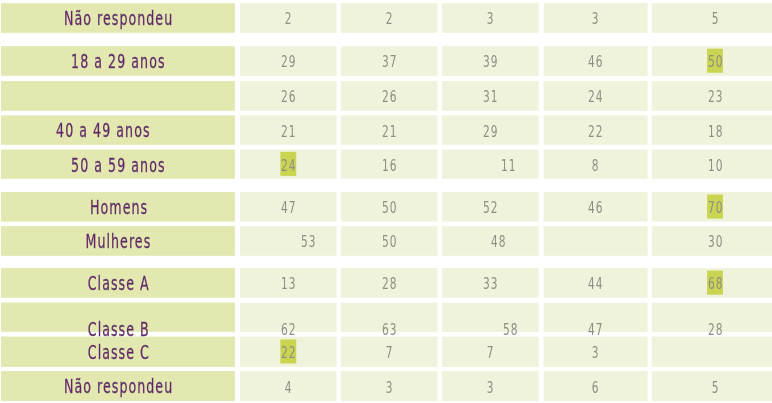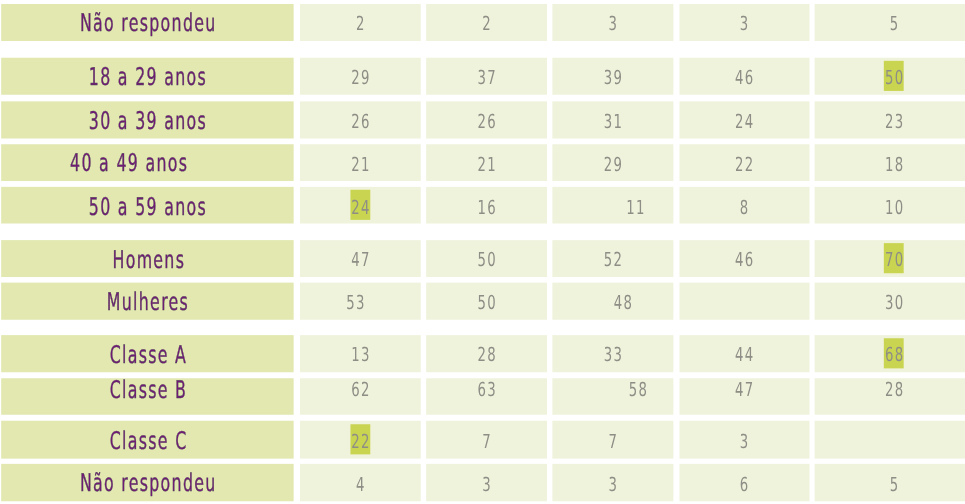--- a/index.html
+++ b/index.html
@@ -165,25 +165,20 @@
             <span>46</span>
           </div>
         </div>
         <div class="cell" style="left: 651.7px; width: 126.6px;">
           <div class="vtxt">
             <span>50</span>
           </div>
         </div>
       </div>
       <div class="row" style="top: 81.1px; height: 29.7px;">
-        <div class="cell" style="left: 0.95px; width: 233.95px;">
-          <div class="ltxt">
-            <span>30 a 39 anos</span>
-          </div>
-        </div>
         <div class="cell" style="left: 240px; width: 96.6px;">
           <div class="vtxt">
             <span>26</span>
           </div>
         </div>
         <div class="cell" style="left: 340.9px; width: 96.7px;">
           <div class="vtxt">
             <span>26</span>
           </div>
         </div>
@@ -298,21 +293,21 @@
             <span>70</span>
           </div>
         </div>
       </div>
       <div class="row" style="top: 226.1px; height: 29.7px;">
         <div class="cell" style="left: 0.95px; width: 233.95px;">
           <div class="ltxt">
             <span>Mulheres</span>
           </div>
         </div>
-        <div class="cell" style="left: 228px; width: 113px; text-decoration: underline;">
+        <div class="cell" style="left: 252px; width: 113px; text-decoration: underline;">
           <div class="vtxt">
             <span>53</span>
           </div>
         </div>
         <div class="cell" style="left: 340.9px; width: 96.7px;">
           <div class="vtxt">
             <span>50</span>
           </div>
         </div>
         <div class="cell" style="left: 443px; width: 110px;">
@@ -351,21 +346,21 @@
           <div class="vtxt">
             <span>44</span>
           </div>
         </div>
         <div class="cell" style="left: 651.7px; width: 126.6px;">
           <div class="vtxt">
             <span>68</span>
           </div>
         </div>
       </div>
-      <div class="row" style="top: 296px; height: 29.2px;">
+      <div class="row" style="top: 314px; height: 29.2px;">
         <div class="cell" style="left: 0.95px; width: 233.95px;">
           <div class="ltxt">
             <span>Classe B</span>
           </div>
         </div>
         <div class="cell" style="left: 240px; width: 96.6px;">
           <div class="vtxt">
             <span>62</span>
           </div>
         </div>

